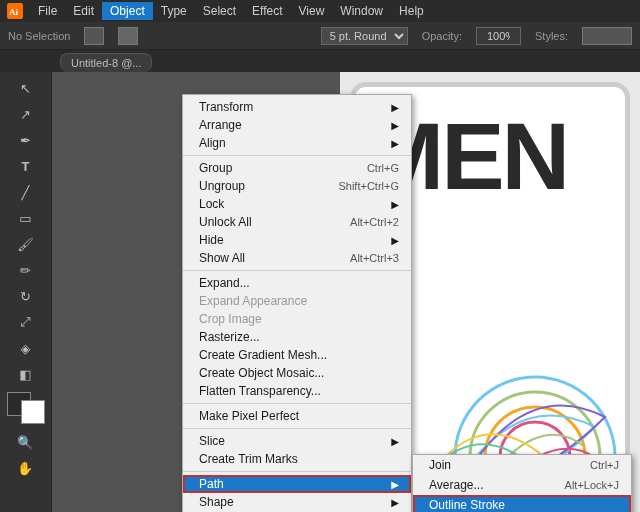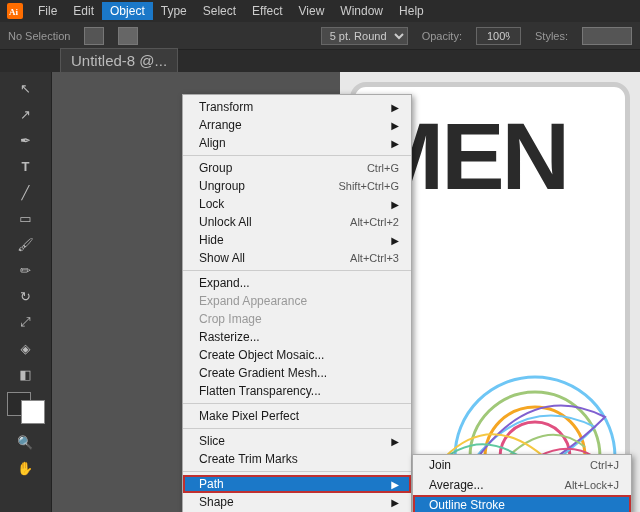--- a/index.html
+++ b/index.html
@@ -78,25 +78,26 @@
     .tab-row {
       background: #2b2b2b;
       height: 22px;
       display: flex;
       align-items: flex-end;
       padding: 0 60px;
     }
     .tab {
       background: #3c3c3c;
       color: #bbb;
-      font-size: 15px;
+      font-size: 11px;
       padding: 3px 10px;
       border-top: 1px solid #555;
       border-right: 1px solid #555;
       border-left: 1px solid #555;
+      border-radius: 8px;
     }
 
     
     .main-area {
       display: flex;
       height: calc(512px - 22px - 28px - 22px);
       position: relative;
     }
 
     
@@ -380,24 +381,24 @@
           <div class="menu-row disabled">
             <span>Expand Appearance</span>
           </div>
           <div class="menu-row disabled">
             <span>Crop Image</span>
           </div>
           <div class="menu-row">
             <span>Rasterize...</span>
           </div>
           <div class="menu-row">
+            <span>Create Gradient Mesh...</span>
+          </div>
+          <div class="menu-row">
             <span>Create Object Mosaic...</span>
-          </div>
-          <div class="menu-row">
-            <span>Create Gradient Mesh...</span>
           </div>
           <div class="menu-row">
             <span>Flatten Transparency...</span>
           </div>
         </div>
 
         <div class="menu-section">
           <div class="menu-row">
             <span>Make Pixel Perfect</span>
           </div>

